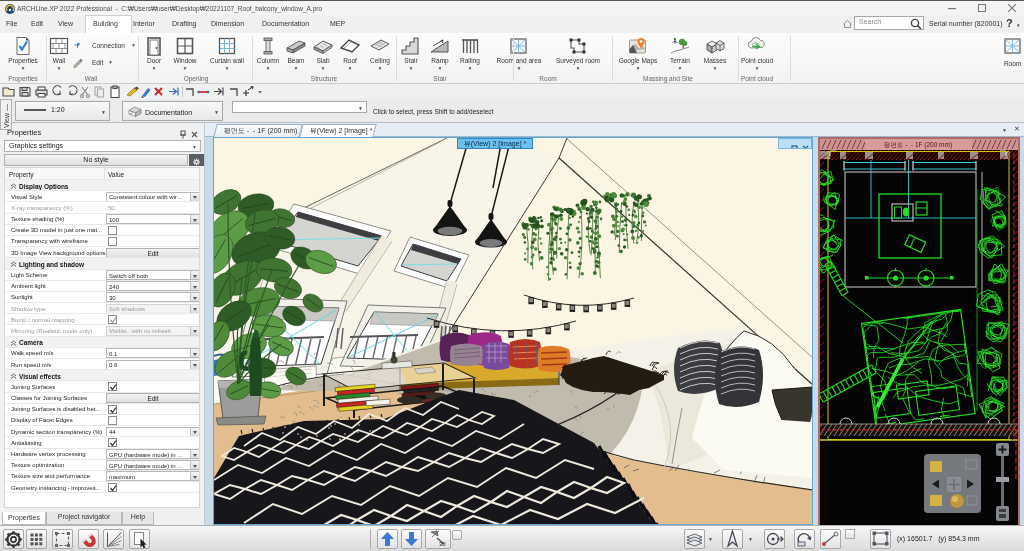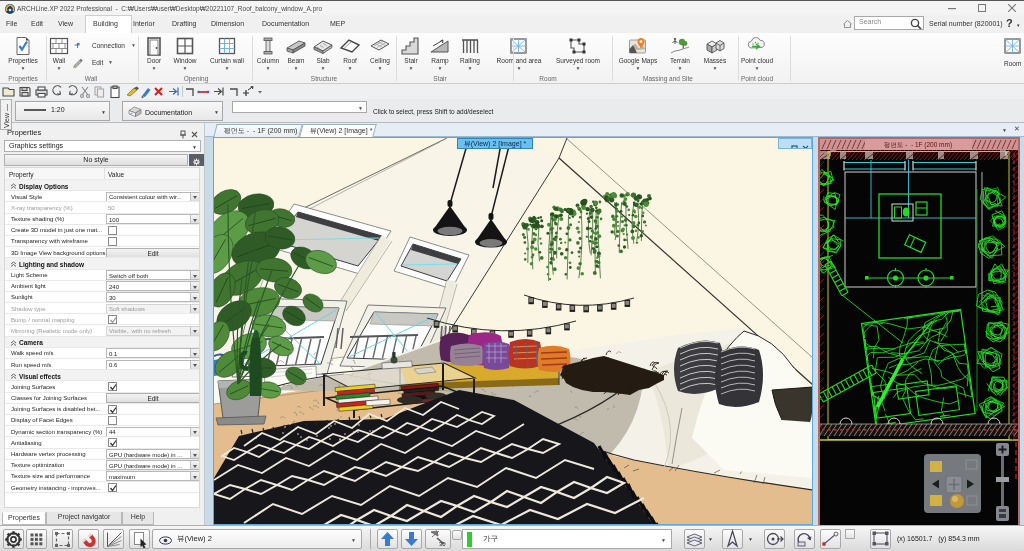--- a/index.html
+++ b/index.html
@@ -1861,41 +1861,36 @@
           <line x1="-7" y1="7" x2="7" y2="-3"></line>
           <line x1="-7" y1="7" x2="7" y2="1"></line>
           <line x1="-7" y1="7" x2="5" y2="5"></line>
           <line x1="-7" y1="7" x2="-7" y2="-7" stroke="#555"></line>
         </g>
 <g transform="translate(137.5,10.5)">
           <rect x="-6" y="-7" width="9" height="12" fill="#fff" stroke="#888" stroke-width="1"></rect>
           <path d="M0,-1 L6,5 L3.5,5.5 L5,8 L3,8.8 L1.8,6 L0,8 Z" fill="#222"></path>
         </g>
 </svg>
-      <div id="viewcombo">뷰(View) 2<span style="position:absolute;right:5px;top:7px;font-size:5px;color:#444">▼</span><svg class="abs" style="left:6px;top:6px" width="13" height="9">
-          <ellipse cx="6.5" cy="4.5" rx="6" ry="3.6" fill="none" stroke="#336" stroke-width="1"></ellipse>
-          <circle cx="6.5" cy="4.5" r="1.8" fill="#336"></circle>
-        </svg></div>
       <div class="abs" style="left:370px;top:3px;width:1px;height:20px;background:#aaa"></div>
       <div class="sbtn" style="left:377px"></div>
       <svg class="abs" style="left:381px;top:6px" width="13" height="14">
         <path d="M6.5,0 L13,7 H9 V14 H4 V7 H0 Z" fill="#3a7ad0"></path>
       </svg>
       <div class="sbtn" style="left:401px"></div>
       <svg class="abs" style="left:405px;top:6px" width="13" height="14">
         <path d="M6.5,14 L0,7 H4 V0 H9 V7 H13 Z" fill="#3a7ad0"></path>
       </svg>
       <div class="sbtn" style="left:425px;width:26px"></div>
       <svg class="abs" style="left:429px;top:4px" width="19" height="17">
         <path d="M3,7 L10,1 M2,2 L8,1 L9,6 Z" fill="#888" stroke="#555" stroke-width="0.8"></path>
         <path d="M8,8 L15,14" stroke="#555" stroke-width="1.5"></path>
         <text x="10" y="16" font-size="6" fill="#222" font-family="Liberation Sans">30</text>
       </svg>
       <div class="sbtn" style="left:452px;width:10px;height:10px;top:4px"></div>
-      <div id="gacombo">가구<div style="position:absolute;left:4px;top:2px;width:5px;height:15px;background:#2ecc2e"></div><span style="position:absolute;right:5px;top:7px;font-size:5px;color:#444">▼</span></div>
       <div class="sbtn" style="left:684px"></div>
       <div class="sbtn" style="left:722px"></div>
       <div class="sbtn" style="left:764px"></div>
       <div class="sbtn" style="left:794px"></div>
       <div class="sbtn" style="left:820px"></div>
       <div class="sbtn" style="left:870px"></div>
       <svg class="abs" style="left:684px;top:3px" width="21" height="20" viewBox="0 0 21 20">
         <g stroke="#556" stroke-width="0.9" fill="#e8eaf0">
           <path d="M3,8 L10.5,5 L18,8 L10.5,11 Z"></path>
           <path d="M3,11 L10.5,8 L18,11 L10.5,14 Z"></path>

